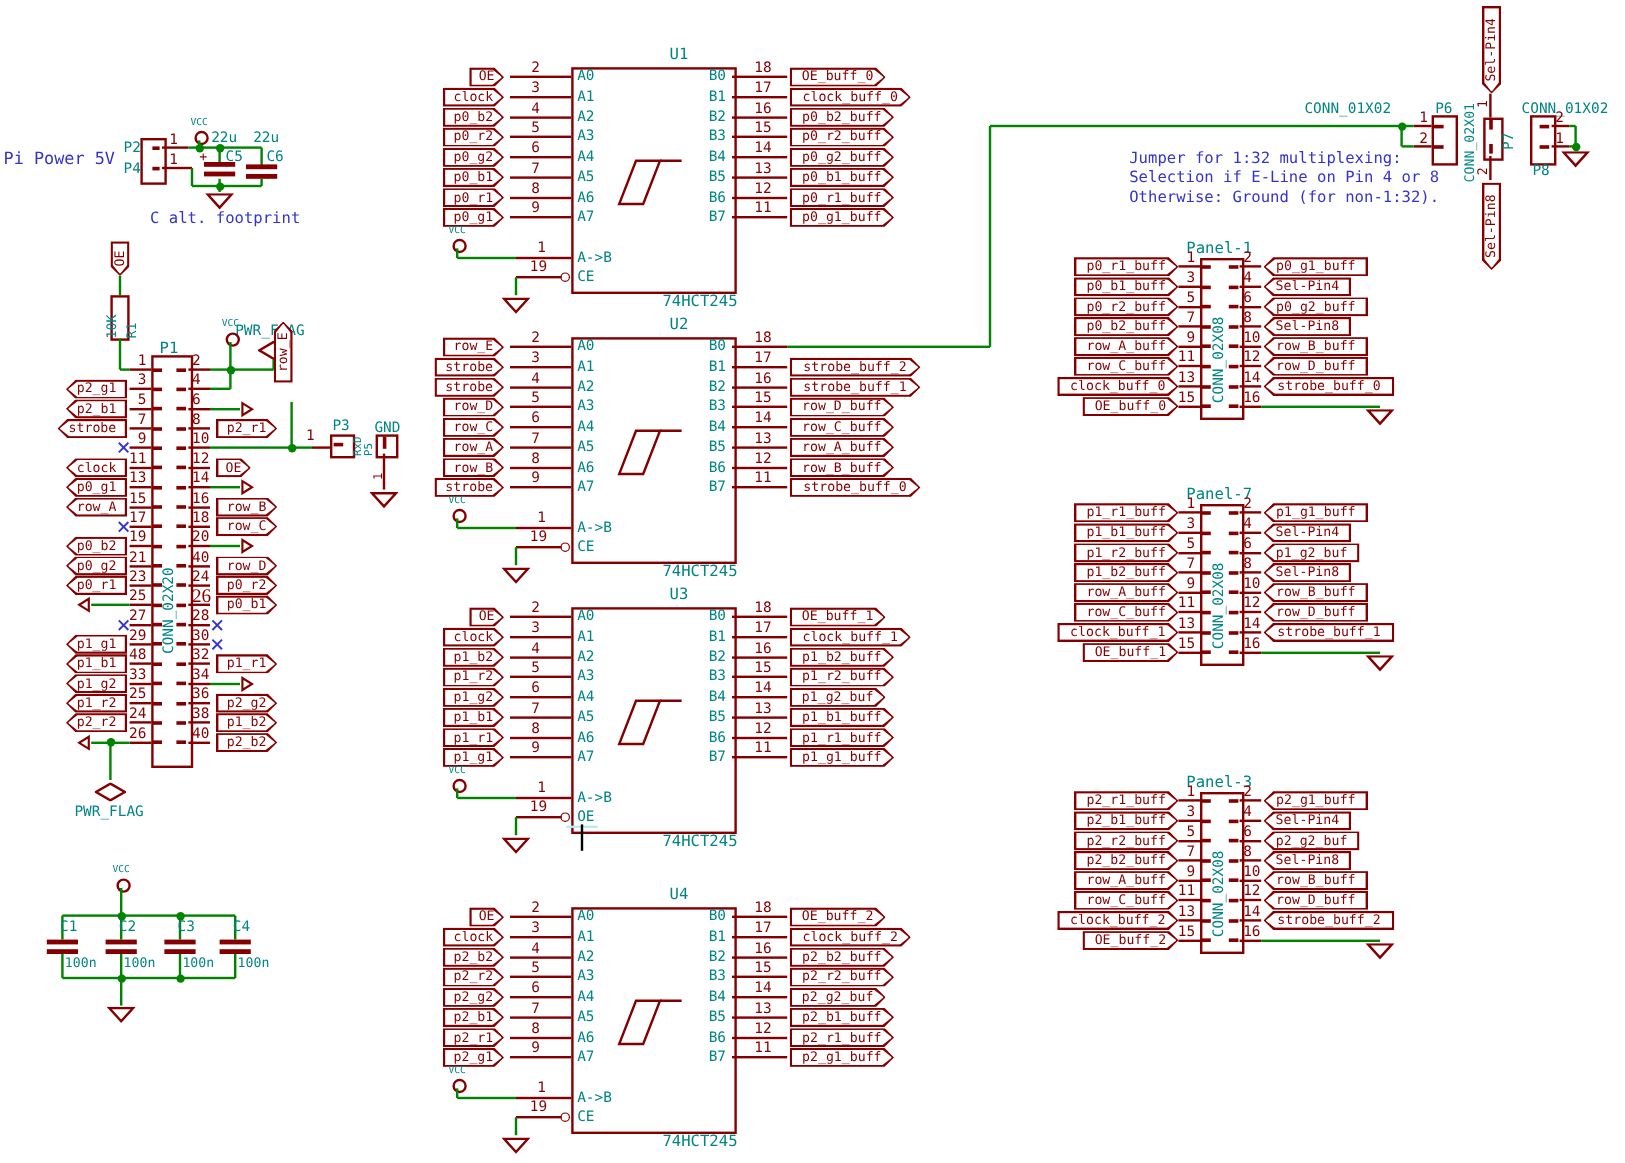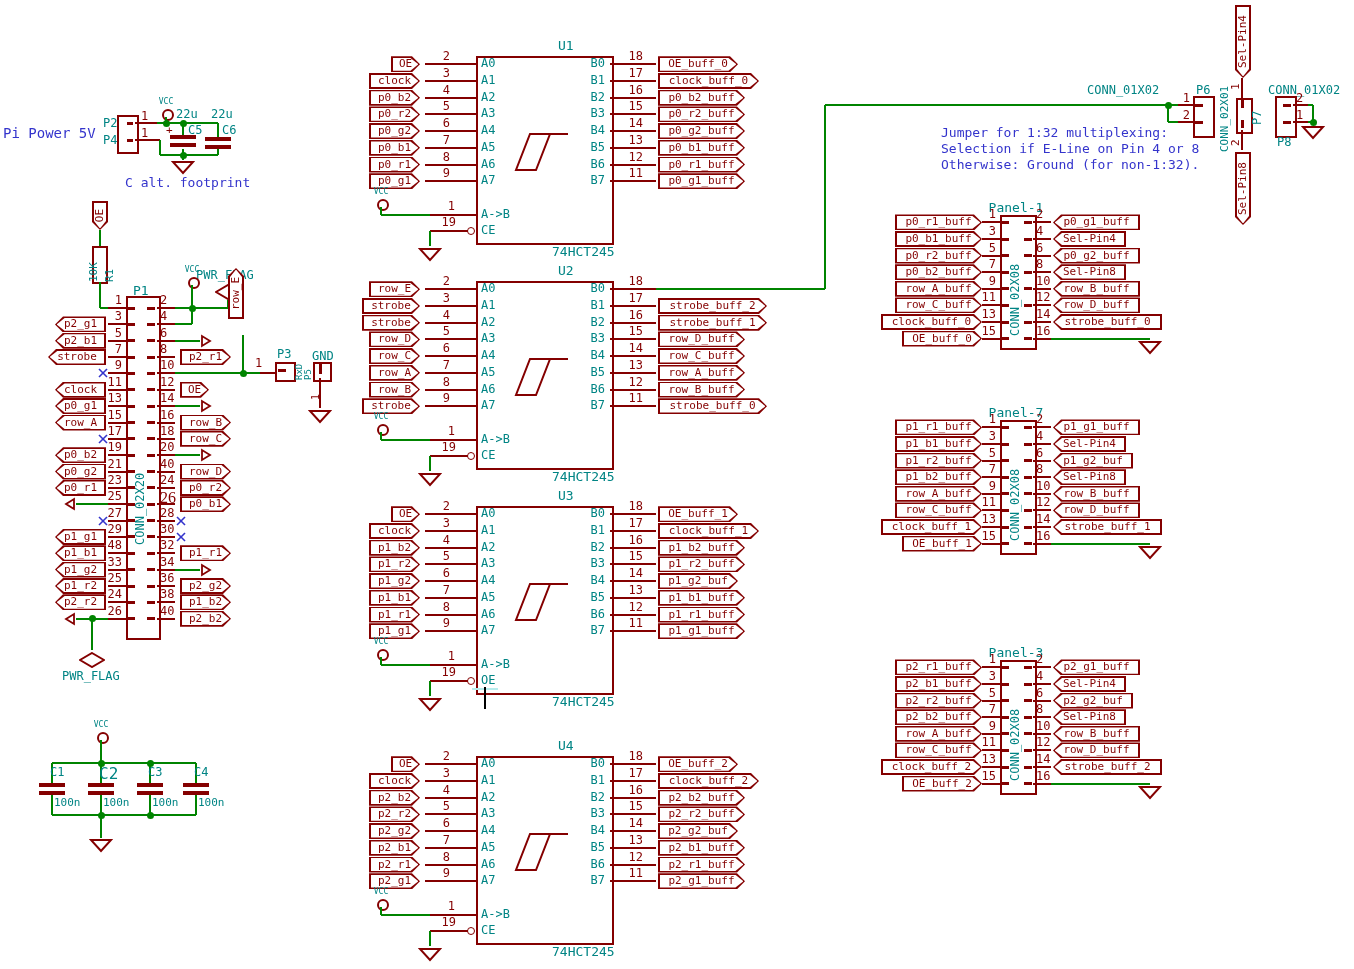--- a/index.html
+++ b/index.html
@@ -1461,21 +1461,21 @@
     <div class="ln lnG" style="left: 51px; top: 763px; width: 2px; height: 20px;"></div>
     <div class="ln lnM" style="left: 39px; top: 783px; width: 26px; height: 4px;"></div>
     <div class="ln lnM" style="left: 39px; top: 791px; width: 26px; height: 4px;"></div>
     <div class="ln lnG" style="left: 51px; top: 795px; width: 2px; height: 20px;"></div>
     <div class="t teal" style="left: 50px; top: 766px; font-size: 12px;">C1</div>
     <div class="t teal" style="left: 54px; top: 797px; font-size: 11px;">100n</div>
     <div class="ln lnG" style="left: 100px; top: 763px; width: 2px; height: 20px;"></div>
     <div class="ln lnM" style="left: 88px; top: 783px; width: 26px; height: 4px;"></div>
     <div class="ln lnM" style="left: 88px; top: 791px; width: 26px; height: 4px;"></div>
     <div class="ln lnG" style="left: 100px; top: 795px; width: 2px; height: 20px;"></div>
-    <div class="t teal" style="left: 99px; top: 766px; font-size: 16px;">C2</div>
+    <div class="t teal" style="left: 99px; top: 766px; font-size: 12px;">C2</div>
     <div class="t teal" style="left: 103px; top: 797px; font-size: 11px;">100n</div>
     <div class="ln lnG" style="left: 149px; top: 763px; width: 2px; height: 20px;"></div>
     <div class="ln lnM" style="left: 137px; top: 783px; width: 26px; height: 4px;"></div>
     <div class="ln lnM" style="left: 137px; top: 791px; width: 26px; height: 4px;"></div>
     <div class="ln lnG" style="left: 149px; top: 795px; width: 2px; height: 20px;"></div>
     <div class="t teal" style="left: 148px; top: 766px; font-size: 12px;">C3</div>
     <div class="t teal" style="left: 152px; top: 797px; font-size: 11px;">100n</div>
     <div class="ln lnG" style="left: 195px; top: 763px; width: 2px; height: 20px;"></div>
     <div class="ln lnM" style="left: 183px; top: 783px; width: 26px; height: 4px;"></div>
     <div class="ln lnM" style="left: 183px; top: 791px; width: 26px; height: 4px;"></div>

